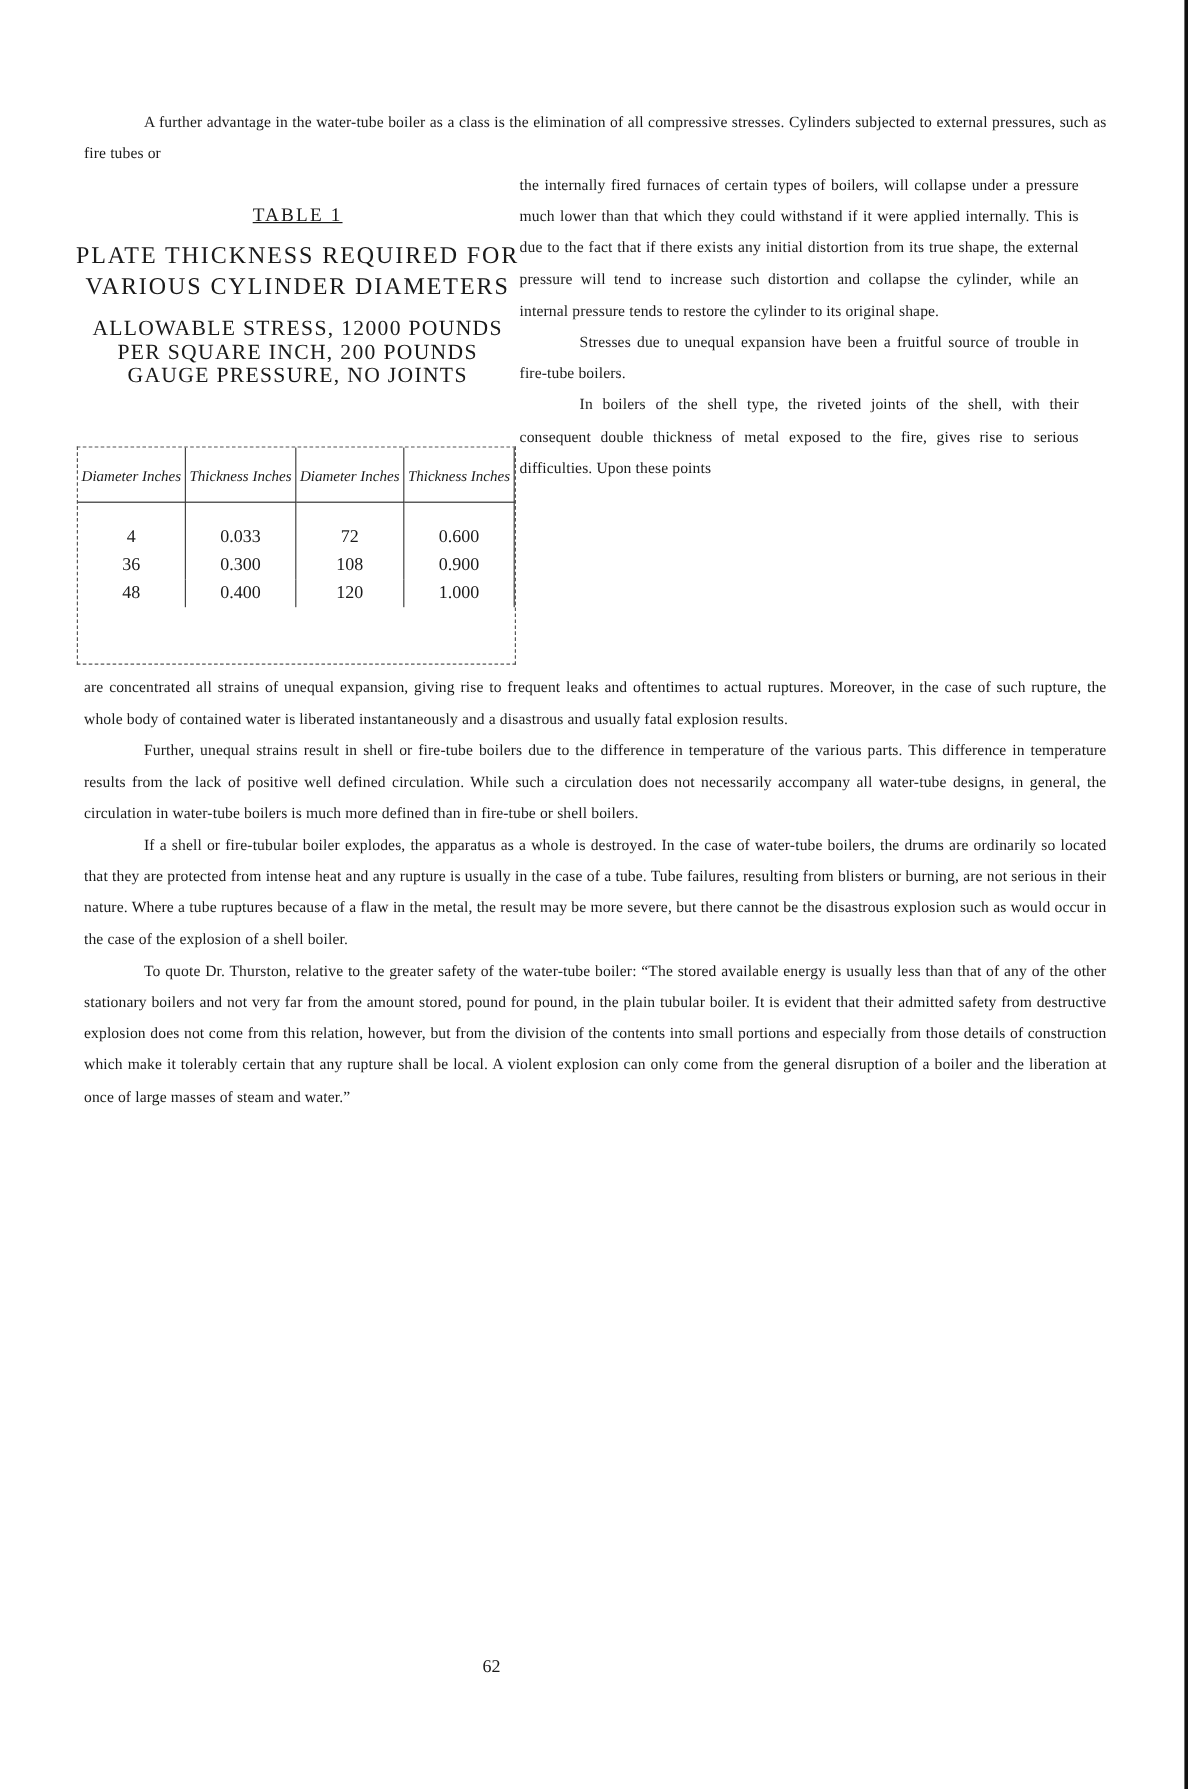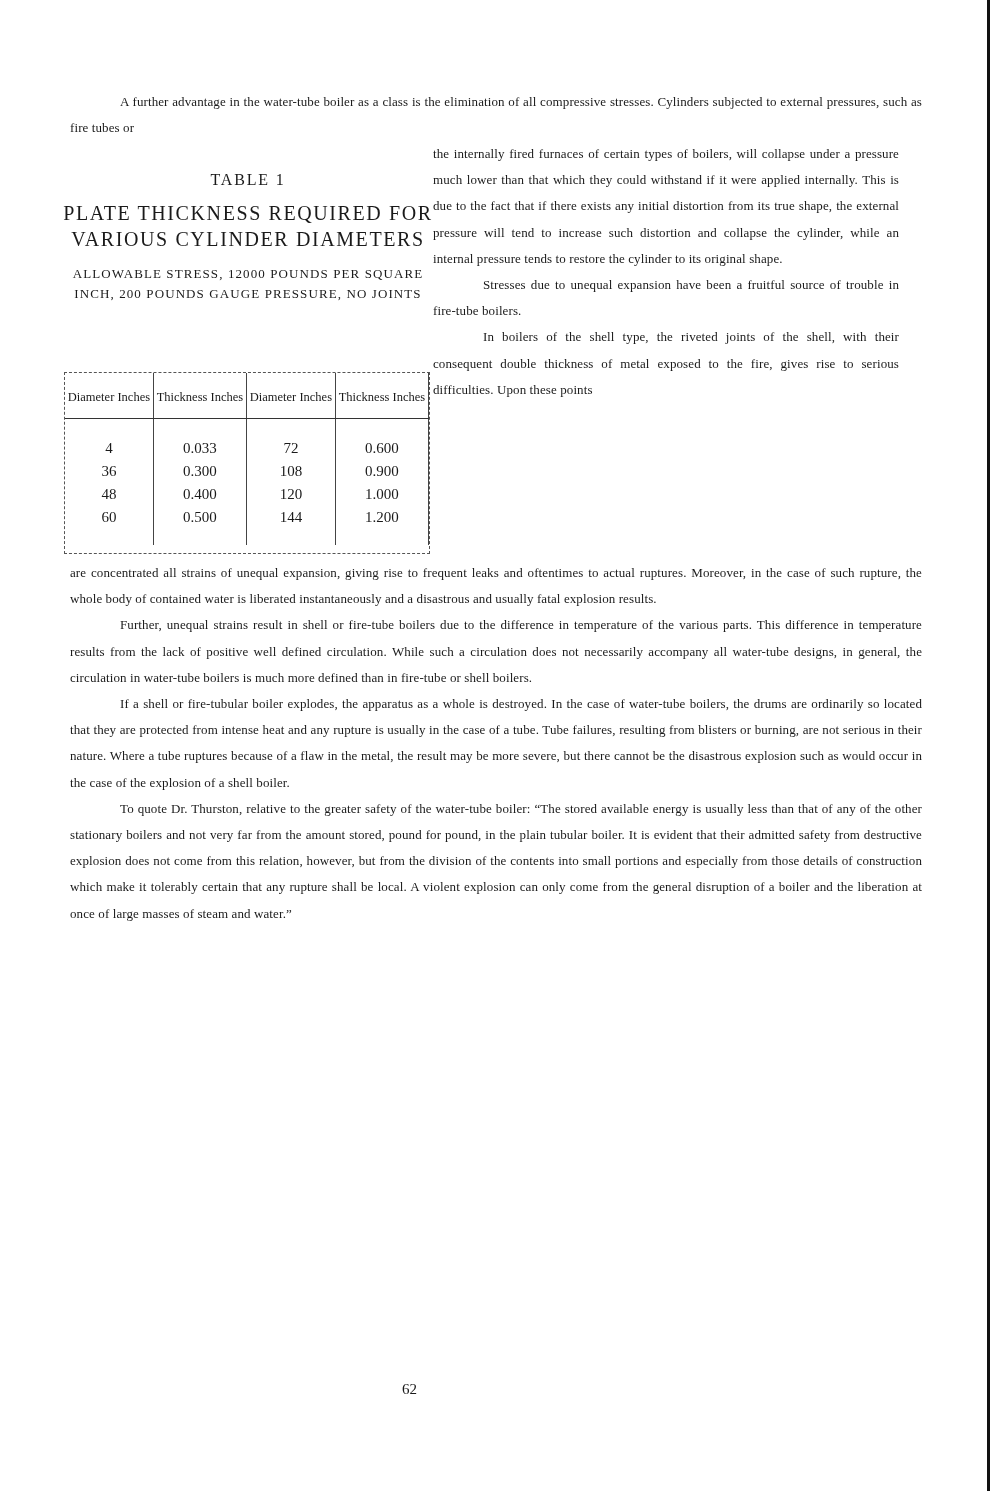--- a/index.html
+++ b/index.html
@@ -23,40 +23,41 @@
     .indent { text-indent: 50px; }
     .float-col {
       position: absolute; left: 433px; top: 141px; width: 466px;
     }
     .float-col p { margin: 0; }
     .table-block {
       position: absolute; left: 62px; top: 160px; width: 372px;
       text-align: center;
     }
     .table-label {
-      font-size: 16px; letter-spacing: 1.8px; margin-top: 10px; line-height: 20px;
+      font-size: 16px; letter-spacing: 1.8px; margin-top: 10px; line-height: 20px; text-decoration: underline;
     }
     .table-title {
       font-size: 20px; letter-spacing: 1.6px; line-height: 26px; margin-top: 10px;
     }
     .table-subtitle {
-      font-size: 13px; letter-spacing: 1.1px; line-height: 19.5px; margin-top: 12px;
+      font-size: 18px; letter-spacing: 1.1px; line-height: 19.5px; margin-top: 12px;
     }
     .data-table {
       position: absolute; left: 64px; top: 372px; width: 364px; height: 180px;
       border: 1px dashed #555;
       border-collapse: collapse;
       font-size: 12.5px;
     }
     .data-table table { width: 100%; border-collapse: collapse; }
     .data-table th {
       font-weight: normal; font-size: 12.5px; line-height: 13px;
       padding: 18px 2px 14px 2px;
       border-bottom: 1px solid #333;
       border-right: 1px solid #444;
+      font-style: italic;
     }
     .data-table th:last-child, .data-table td:last-child { border-right: 1px solid #444; }
     .data-table td {
       font-size: 15px; line-height: 23px; text-align: center;
       border-right: 1px solid #444;
       padding: 0 4px;
     }
     .data-table tr.first td { padding-top: 18px; }
     .data-table tr.last td { padding-bottom: 16px; }
     .lower {
@@ -104,26 +105,20 @@
         <td>0.300</td>
         <td>108</td>
         <td>0.900</td>
       </tr>
       <tr>
         <td>48</td>
         <td>0.400</td>
         <td>120</td>
         <td>1.000</td>
       </tr>
-      <tr class="last">
-        <td>60</td>
-        <td>0.500</td>
-        <td>144</td>
-        <td>1.200</td>
-      </tr>
     </tbody>
   </table>
 </div>
 
 <div class="float-col text">
   <p>the internally fired furnaces of certain types of boilers, will collapse under a pressure much lower than that which they could withstand if it were applied internally.  This is due to the fact that if there exists any initial distortion from its true shape, the external pressure will tend to increase such distortion and collapse the cylinder, while an internal pressure tends to restore the cylinder to its original shape.</p>
   <p class="indent">Stresses due to unequal expansion have been a fruitful source of trouble in fire-tube boilers.</p>
   <p class="indent">In boilers of the shell type, the riveted joints of the shell, with their consequent double thickness of metal exposed to the fire, gives rise to serious difficulties.  Upon these points</p>
 </div>
 

